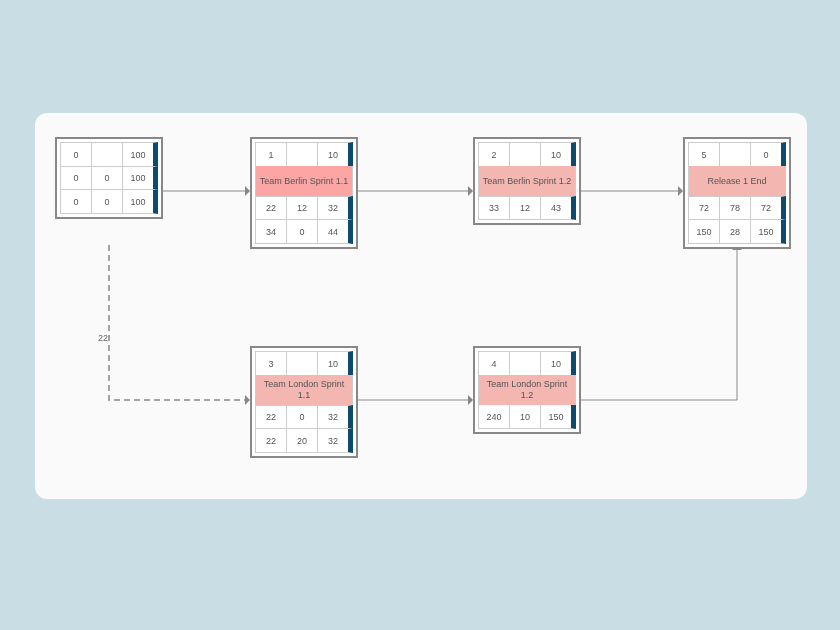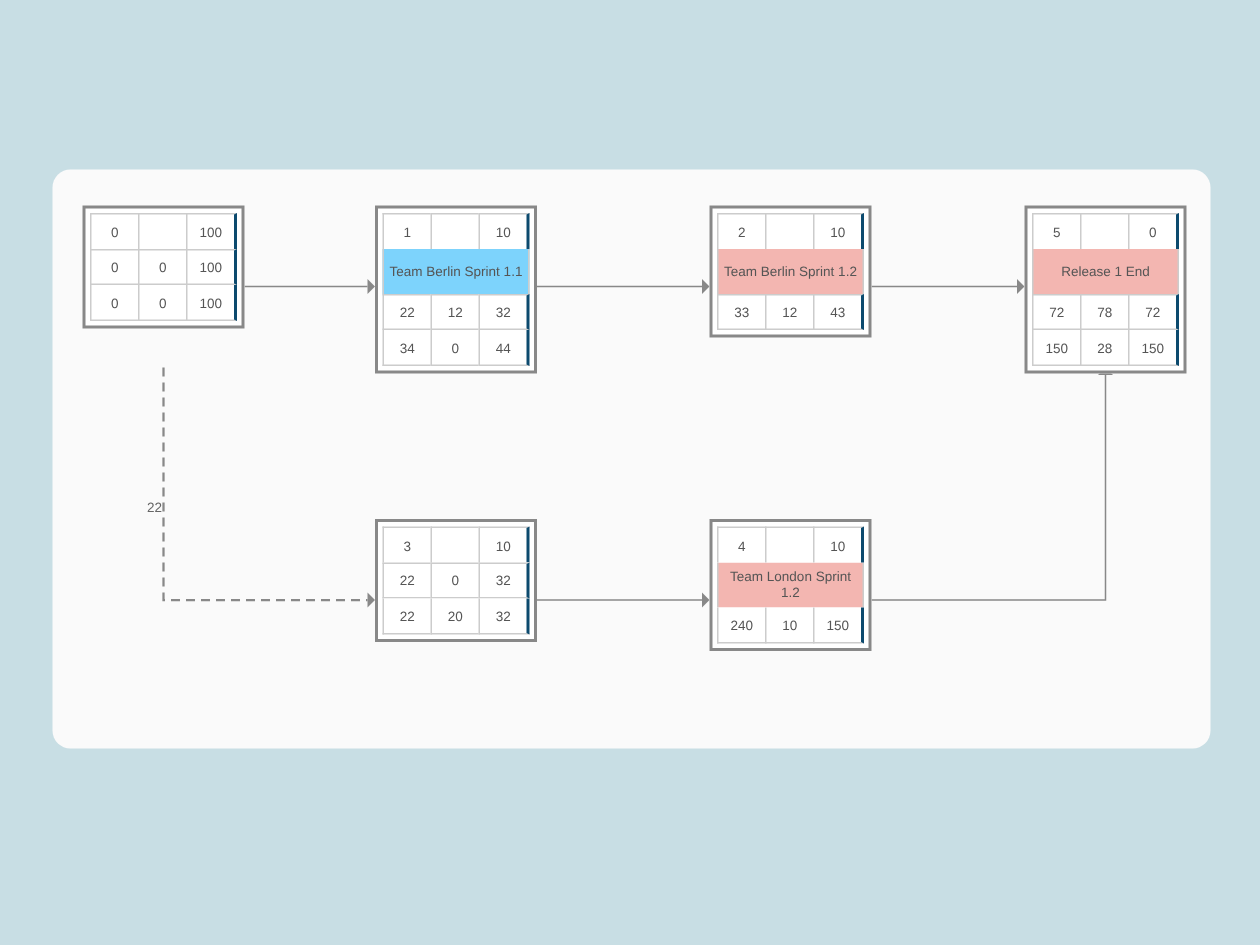--- a/index.html
+++ b/index.html
@@ -36,37 +36,37 @@
   }
   .cell {
     flex: 1;
     display: flex;
     align-items: center;
     justify-content: center;
     background: #fff;
   }
   .cell.b-top { border-top: 1px solid #ccc; }
   .cell.b-left { border-left: 1px solid #ccc; }
-  .cell.b-right { border-right: 2px solid #0c4a6e; }
+  .cell.b-right { border-right: 5px solid #0c4a6e; }
   .cell.b-bottom { border-bottom: 1px solid #ccc; }
   .title-row {
     height: 30px;
     display: flex;
     align-items: center;
     justify-content: center;
     text-align: center;
     font-size: 9px;
     padding: 2px;
     box-sizing: border-box;
     border-left: 1px solid #ccc;
     border-right: 1px solid #ccc;
     line-height: 1.2;
   }
   .title-row.red { background: #f3b6b1; }
-  .title-row.green { background: #7dd3fc; }
+  .title-row.green { background: #fca5a5; }
   svg {
     position: absolute;
     top: 0;
     left: 0;
     overflow: visible;
   }
   .edge-label {
     position: absolute;
     font-size: 9px;
     color: #666;
@@ -156,20 +156,21 @@
           <div class="cell b-bottom b-left">28</div>
           <div class="cell b-bottom b-right b-left">150</div>
         </div>
       </div>
       <div class="node" style="left: 215px; top: 233px;">
         <div class="row">
           <div class="cell b-top b-left">3</div>
           <div class="cell b-top b-left"></div>
           <div class="cell b-top b-right b-left">10</div>
         </div>
+        <div class="title-row red">Team London Sprint 1.1</div>
         <div class="row">
           <div class="cell b-top b-bottom b-left">22</div>
           <div class="cell b-top b-bottom b-left">0</div>
           <div class="cell b-top b-bottom b-right b-left">32</div>
         </div>
         <div class="row">
           <div class="cell b-bottom b-left">22</div>
           <div class="cell b-bottom b-left">20</div>
           <div class="cell b-bottom b-right b-left">32</div>
         </div>

